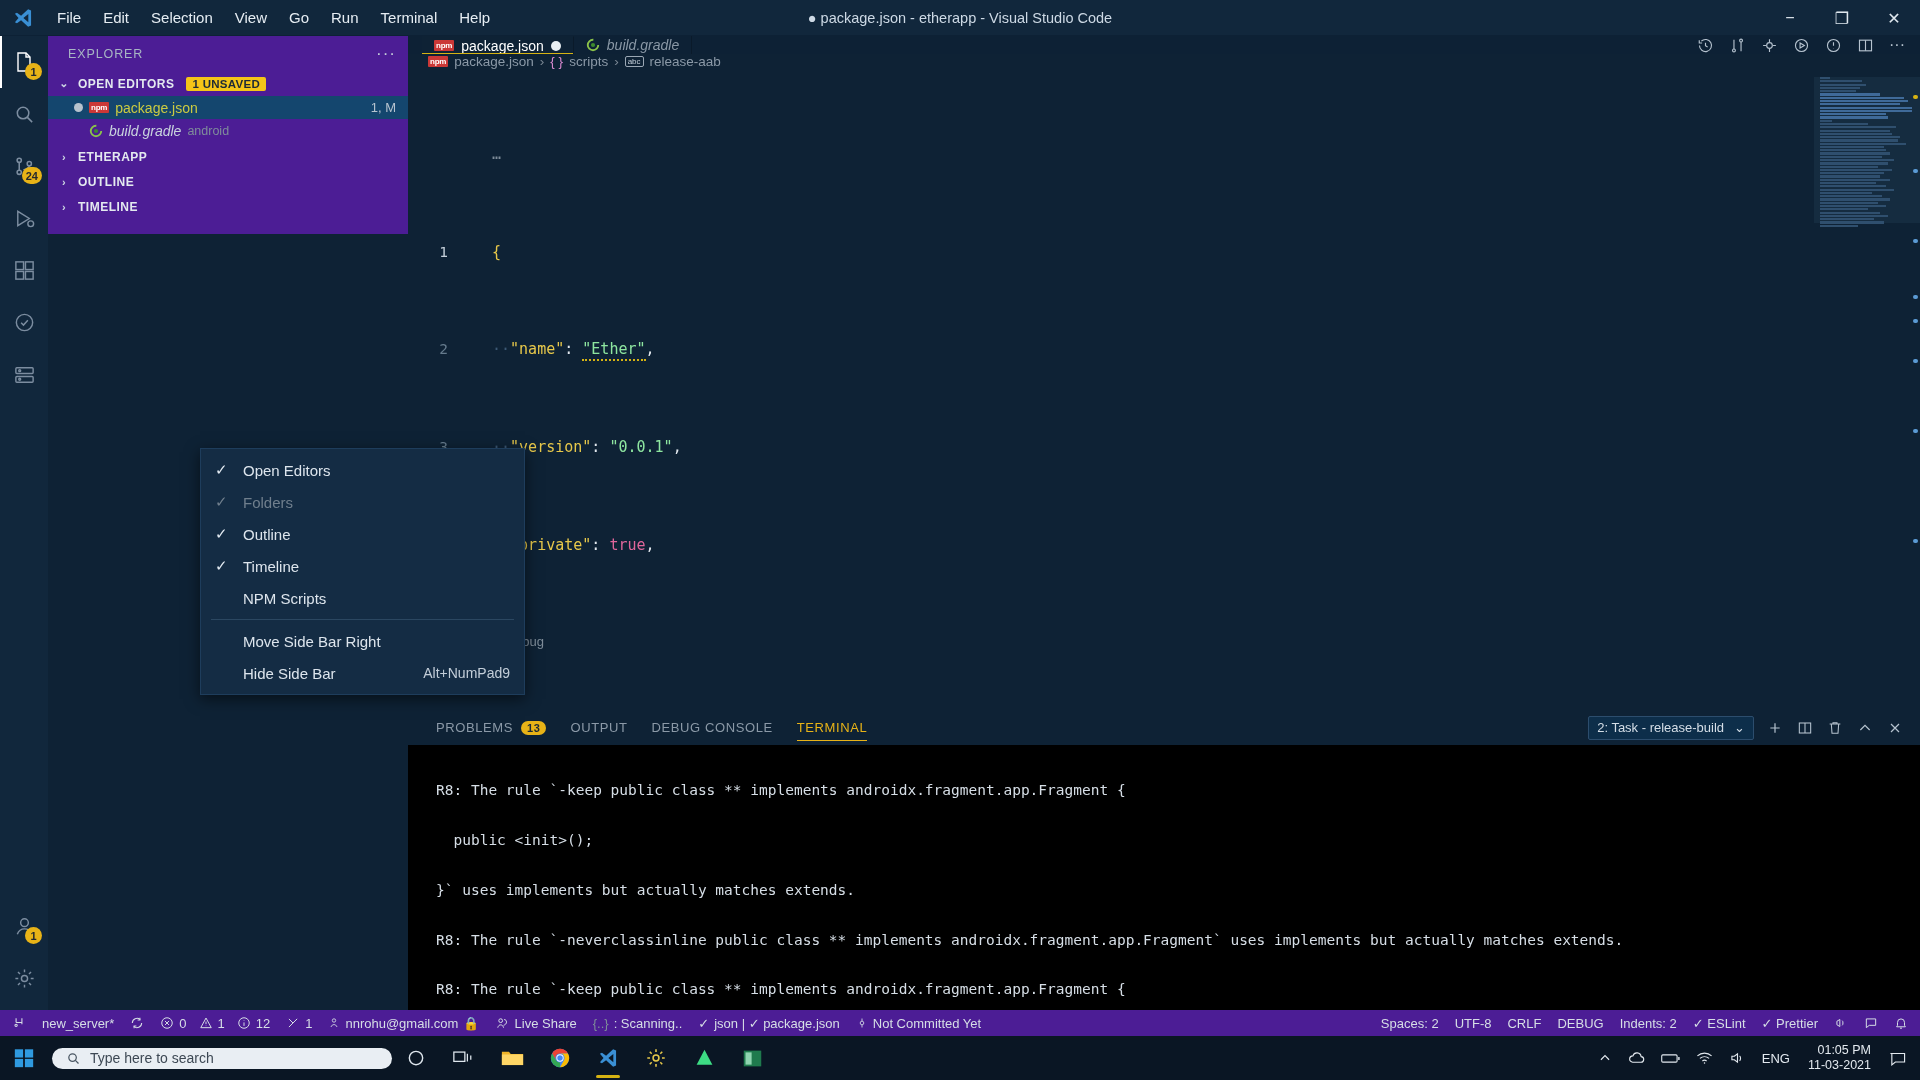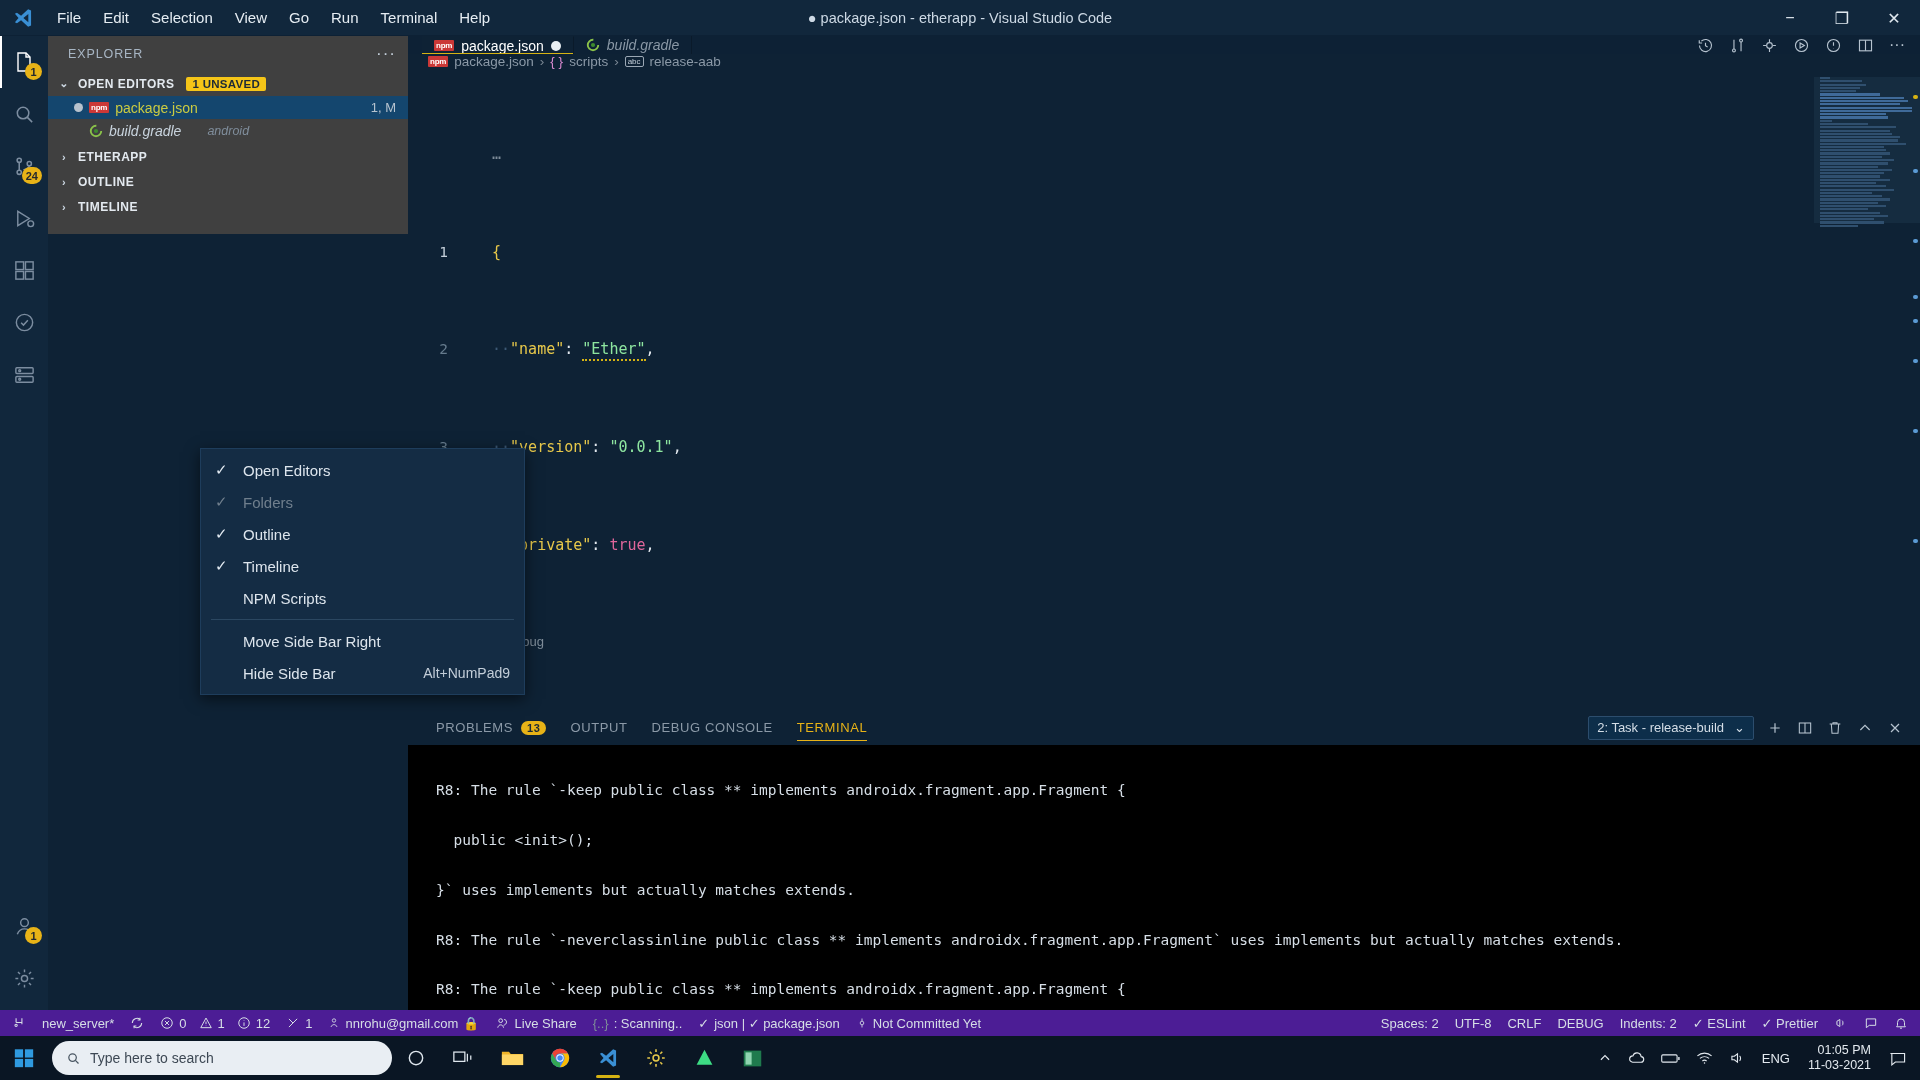--- a/index.html
+++ b/index.html
@@ -47,21 +47,21 @@
     content:''; position:absolute; left:0; top:0; bottom:0; width:2px; background:#ffffff;
   }
   .badge-dot {
     position:absolute; right:6px; bottom:8px; min-width:17px; height:17px; border-radius:9px;
     background:#e8b317; color:#24292e; font-size:11px; font-weight:bold;
     display:flex; align-items:center; justify-content:center; padding:0 4px;
   }
   .act-bottom { margin-top:auto; display:flex; flex-direction:column; align-items:center; padding-bottom:6px; }
 
   
-  .sidebar { width:360px; flex:0 0 360px; background:#404040; display:flex; flex-direction:column; }
+  .sidebar { width:360px; flex:0 0 360px; background:#4c1d95; display:flex; flex-direction:column; }
   .sidebar-title {
     height:35px; display:flex; align-items:center; justify-content:space-between;
     padding:0 12px 0 20px; font-size:12.5px; letter-spacing:.9px; color:#a8b6c4;
   }
   .sb-dots { font-size:17px; color:#c3ced9; letter-spacing:1px; }
   .section-head {
     height:25px; display:flex; align-items:center; gap:6px; padding-left:8px;
     font-size:12px; font-weight:bold; letter-spacing:.5px; color:#e3e9ef;
   }
   .twisty { width:16px; text-align:center; font-size:11px; color:#cdd8e3; }
@@ -75,21 +75,21 @@
   }
   .tree-row.selected { background:#14466e; }
   .dirty-dot { width:9px; height:9px; border-radius:50%; background:#b7c2cd; flex:0 0 9px; }
   .npm-icon {
     background:#cb3837; color:#fff; font-size:8px; font-weight:bold; line-height:1;
     padding:2px 2px 1px; border-radius:1px; letter-spacing:-.2px; font-family:"Liberation Sans",sans-serif;
   }
   .gradle-icon { width:14px; height:14px; flex:0 0 14px; }
   .fname-json { color:#cbcb41; }
   .fname-gradle { color:#c9d4de; font-style:italic; }
-  .fpath { color:#7f8d9b; font-size:12.5px; font-style:italic; margin-left:20px; }
+  .fpath { color:#7f8d9b; font-size:12.5px; margin-left:0; }
 
   
   .editor-col { flex:1 1 auto; display:flex; flex-direction:column; min-width:0; background:#0e2235; }
   .tabsbar { height:35px; background:#0d2135; display:flex; align-items:stretch; position:relative; }
   .tab {
     display:flex; align-items:center; gap:7px; padding:0 12px; font-size:14px;
     background:#0d2135; color:#8a98a6; border-right:1px solid #0a1a2a;
   }
   .tab.active { background:#0e2235; color:#ffffff; border-top:1px solid transparent; position:relative; }
   .tab.active::after { content:''; position:absolute; left:0; right:0; bottom:0; height:1px; background:#d6b313; }
@@ -168,21 +168,21 @@
   .sb-right { margin-left:auto; display:flex; align-items:center; }
   .lock { color:#e8b317; }
 
   
   .taskbar {
     height:44px; flex:0 0 44px; background:#0a1624; display:flex; align-items:center; gap:0;
     position:relative;
   }
   .start-btn { width:48px; height:44px; display:flex; align-items:center; justify-content:center; }
   .search-box {
-    width:340px; height:34px; background:#e9eef3; border-radius:17px; display:flex; align-items:center;
+    width:340px; height:21px; background:#e9eef3; border-radius:17px; display:flex; align-items:center;
     gap:9px; padding:0 14px; margin-left:4px; color:#3d4854; font-size:14px;
   }
   .tb-icon { width:48px; height:44px; display:flex; align-items:center; justify-content:center; position:relative; }
   .tb-icon.run::after { content:''; position:absolute; bottom:2px; left:12px; right:12px; height:3px; border-radius:2px; background:#d6b313; }
   .tray { margin-left:auto; display:flex; align-items:center; gap:0; padding-right:6px; color:#e3e9ef; }
   .tray-item { padding:0 8px; height:44px; display:flex; align-items:center; font-size:13px; }
   .clock { display:flex; flex-direction:column; align-items:flex-end; font-size:12.5px; line-height:15px; padding:0 10px; }
 
   
   .ctxmenu {

